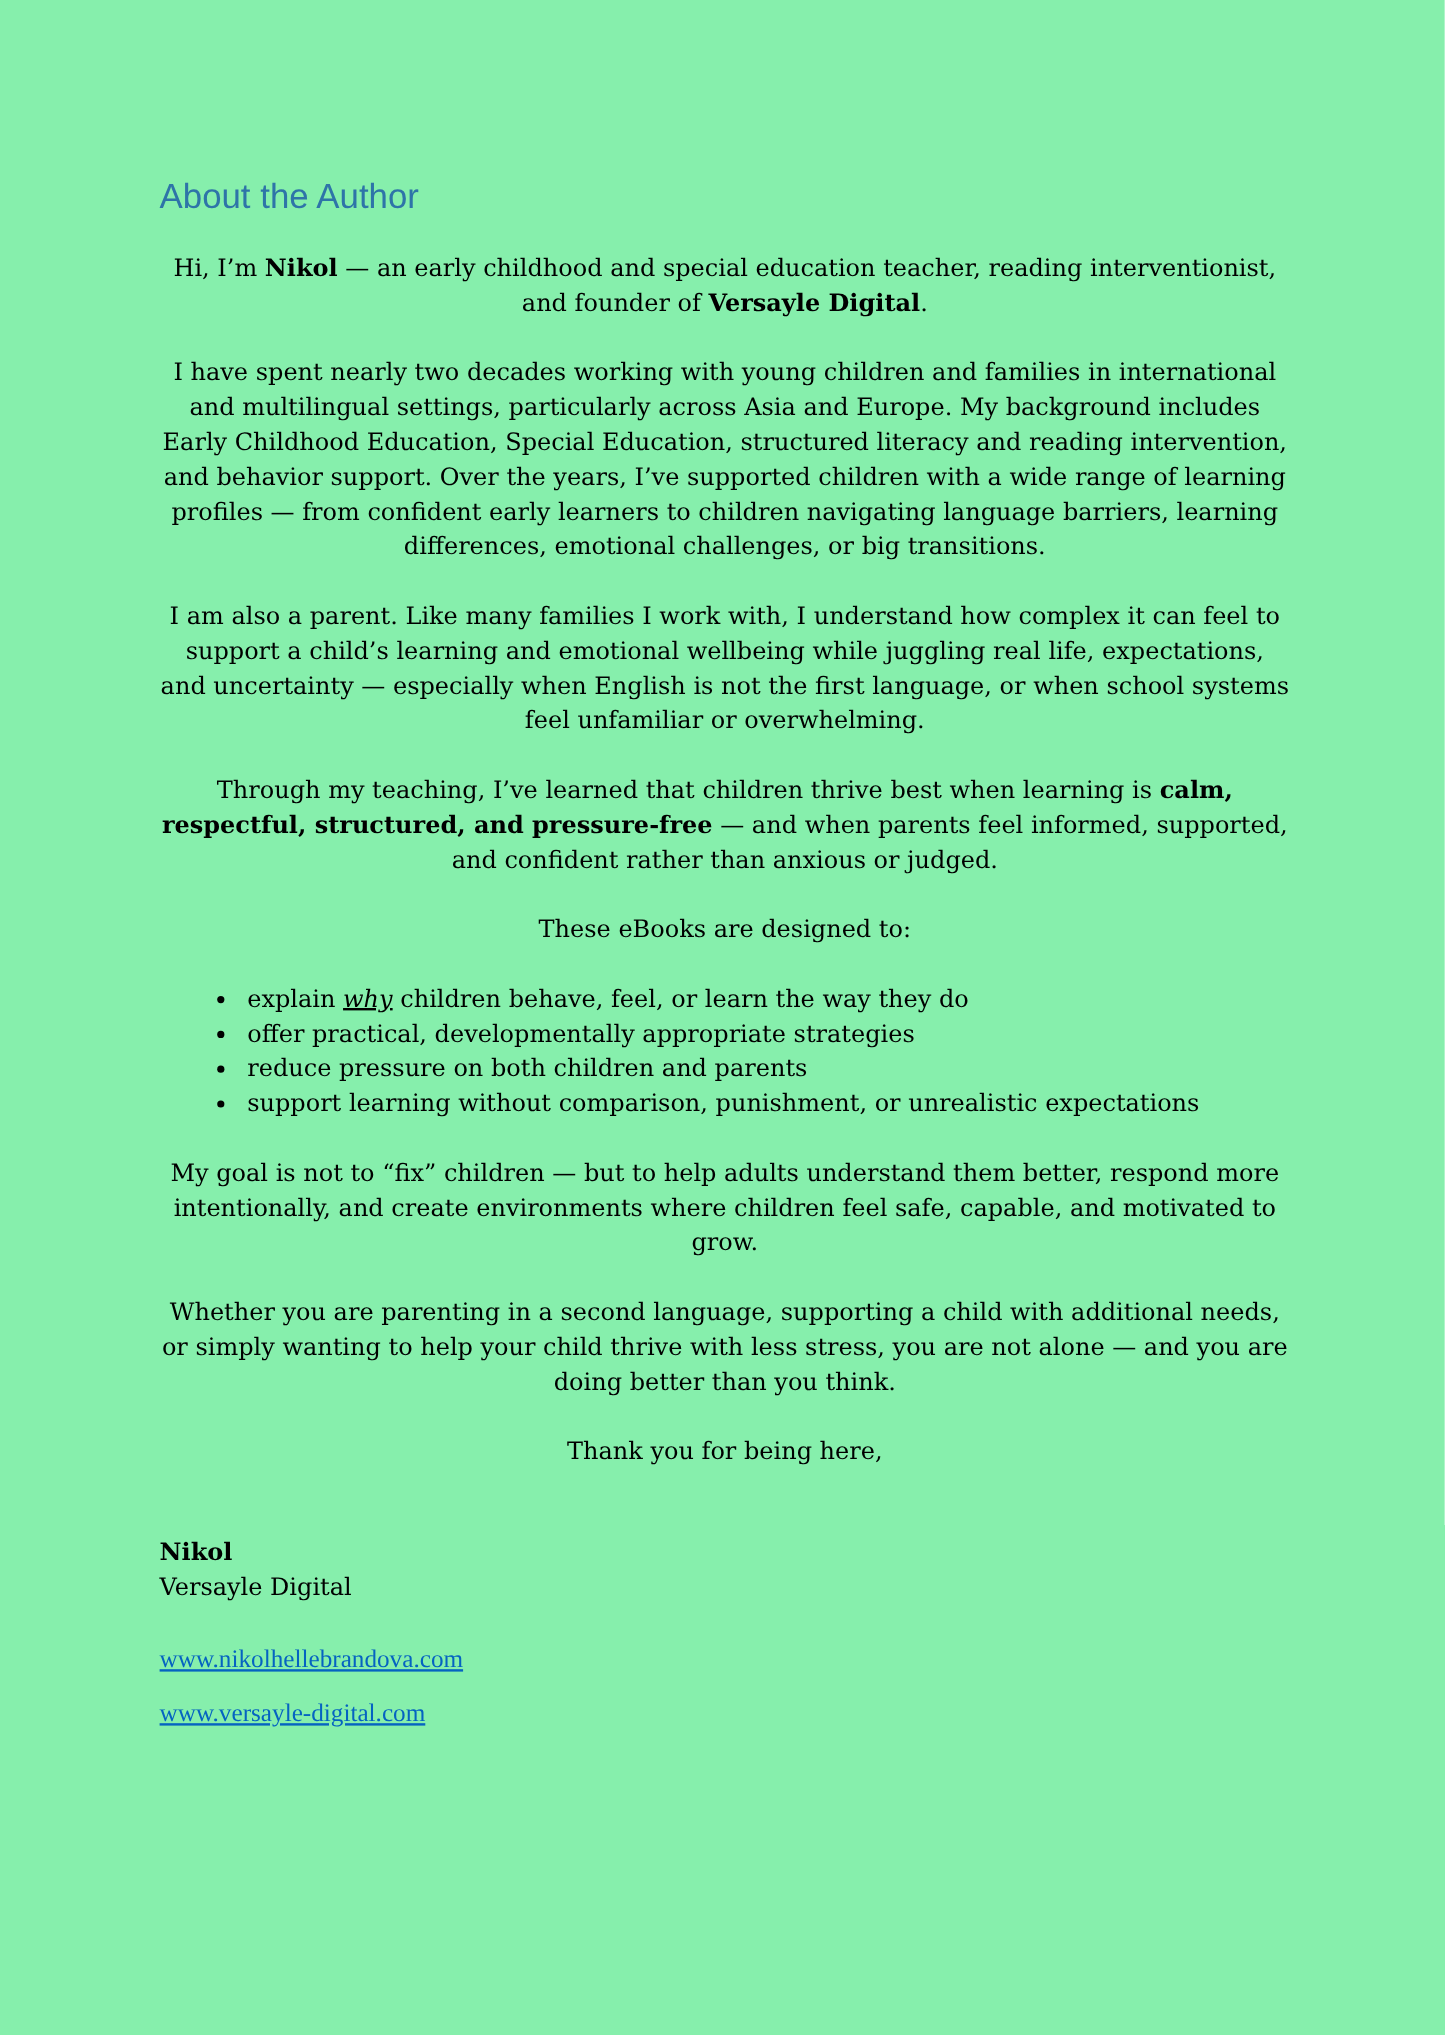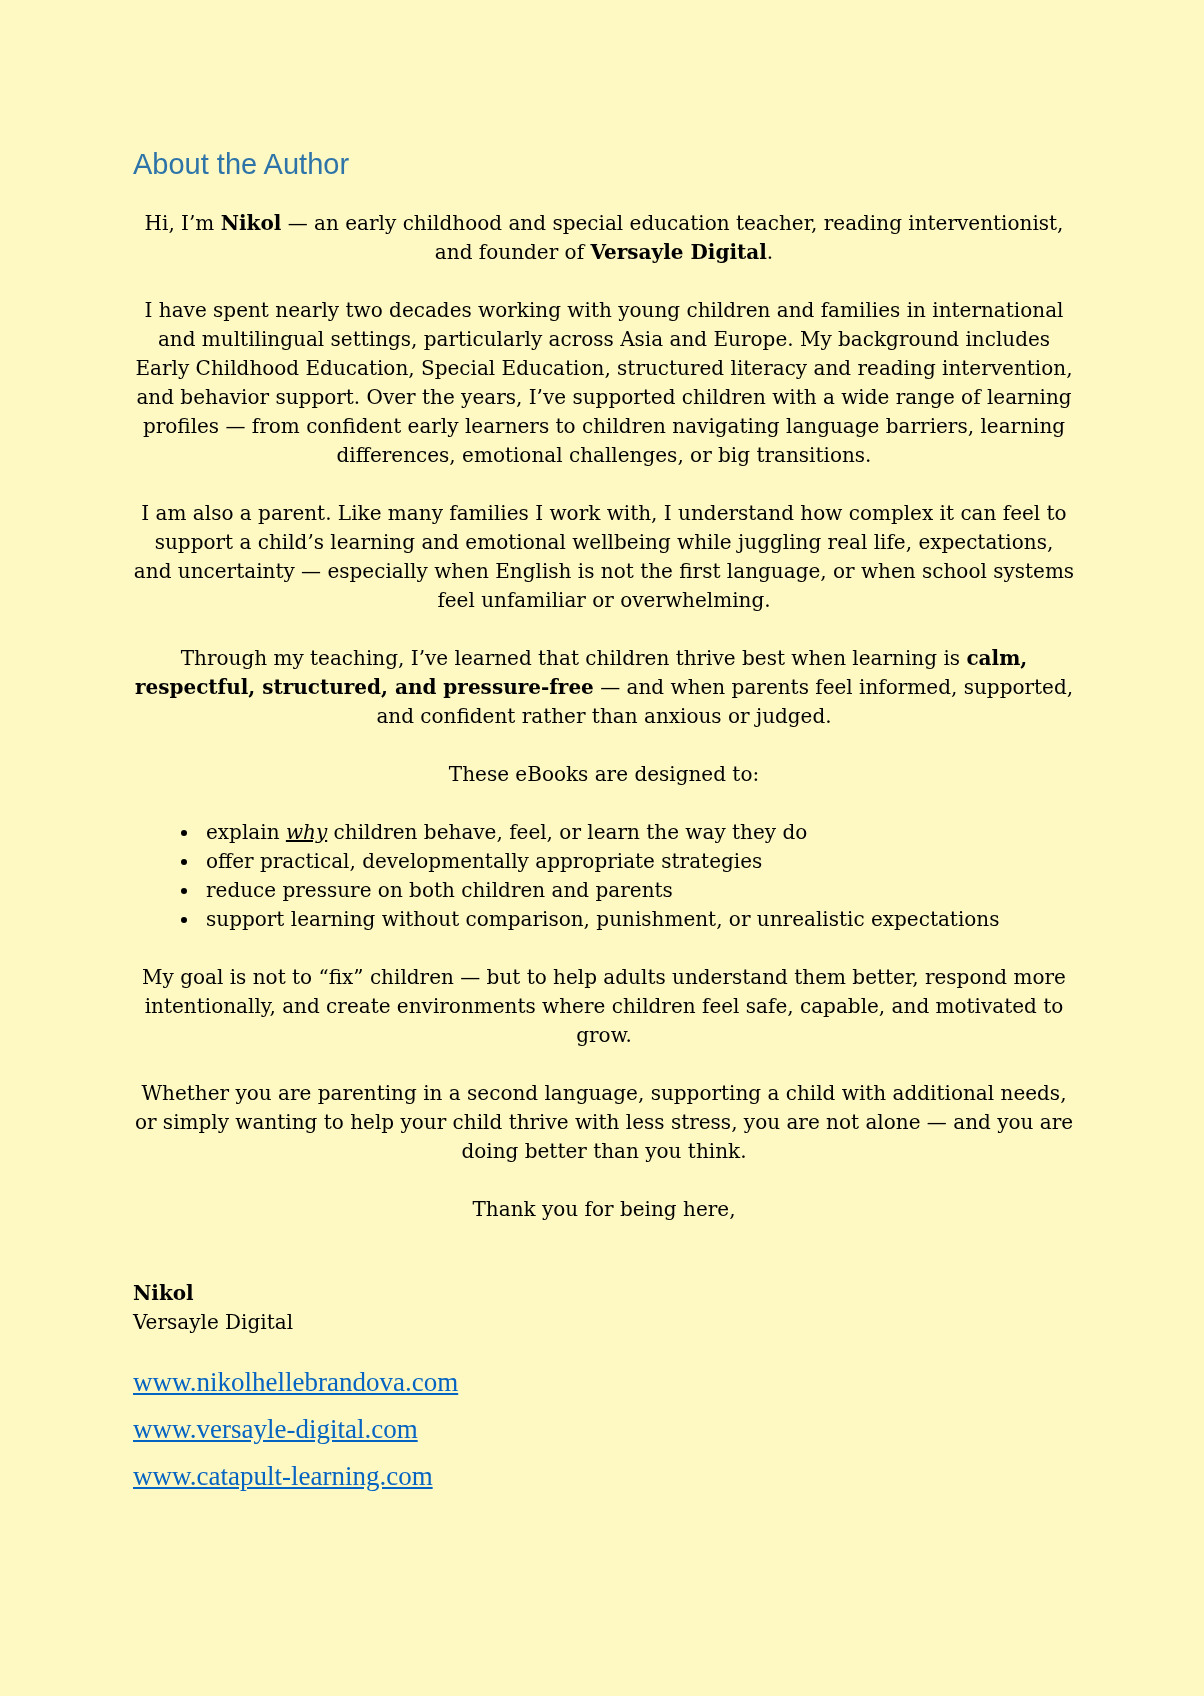--- a/index.html
+++ b/index.html
@@ -3,21 +3,21 @@
 <meta charset="utf-8">
 <title>About the Author</title>
 <style>
   * { box-sizing: border-box; }
   html, body { margin: 0; padding: 0; background: #ffffff; }
   .page {
     position: relative;
     width: 1204px;
     height: 1696px;
     margin: 0 auto;
-    background: #fef9c3;
+    background: #86efac;
     padding: 146px 129px 0 133px;
     overflow: hidden;
     font-family: "DejaVu Serif", serif;
     font-size: 20px;
     line-height: 29px;
     color: #000000;
   }
   h1.doc-heading {
     font-family: "Liberation Sans", sans-serif;
     font-size: 29px;
@@ -35,21 +35,21 @@
     padding: 0 0 0 67px;
     list-style: disc;
   }
   ul.bullet-list li { margin: 0; padding-left: 6px; }
   .signature-block { margin-top: 55px; }
   .signature-name { font-weight: bold; }
   .links-block { margin-top: 31px; }
   .links-block p { margin: 0 0 16px 0; }
   a.doc-link {
     font-family: "Liberation Serif", serif;
-    font-size: 27px;
+    font-size: 21px;
     color: #0563C1;
     text-decoration: underline;
     cursor: pointer;
     margin-top: 40px;
   }
 </style>
 </head>
 <body>
 
 <div class="page">
@@ -81,16 +81,15 @@
   <p class="body-para">Thank you for being here,</p>
 
   <div class="signature-block">
     <div class="signature-name">Nikol</div>
     <div>Versayle Digital</div>
   </div>
 
   <div class="links-block">
     <p><a class="doc-link" href="#">www.nikolhellebrandova.com</a></p>
     <p><a class="doc-link" href="#">www.versayle-digital.com</a></p>
-    <p><a class="doc-link" href="#">www.catapult-learning.com</a></p>
   </div>
 
 </div>
 
 </body></html>

